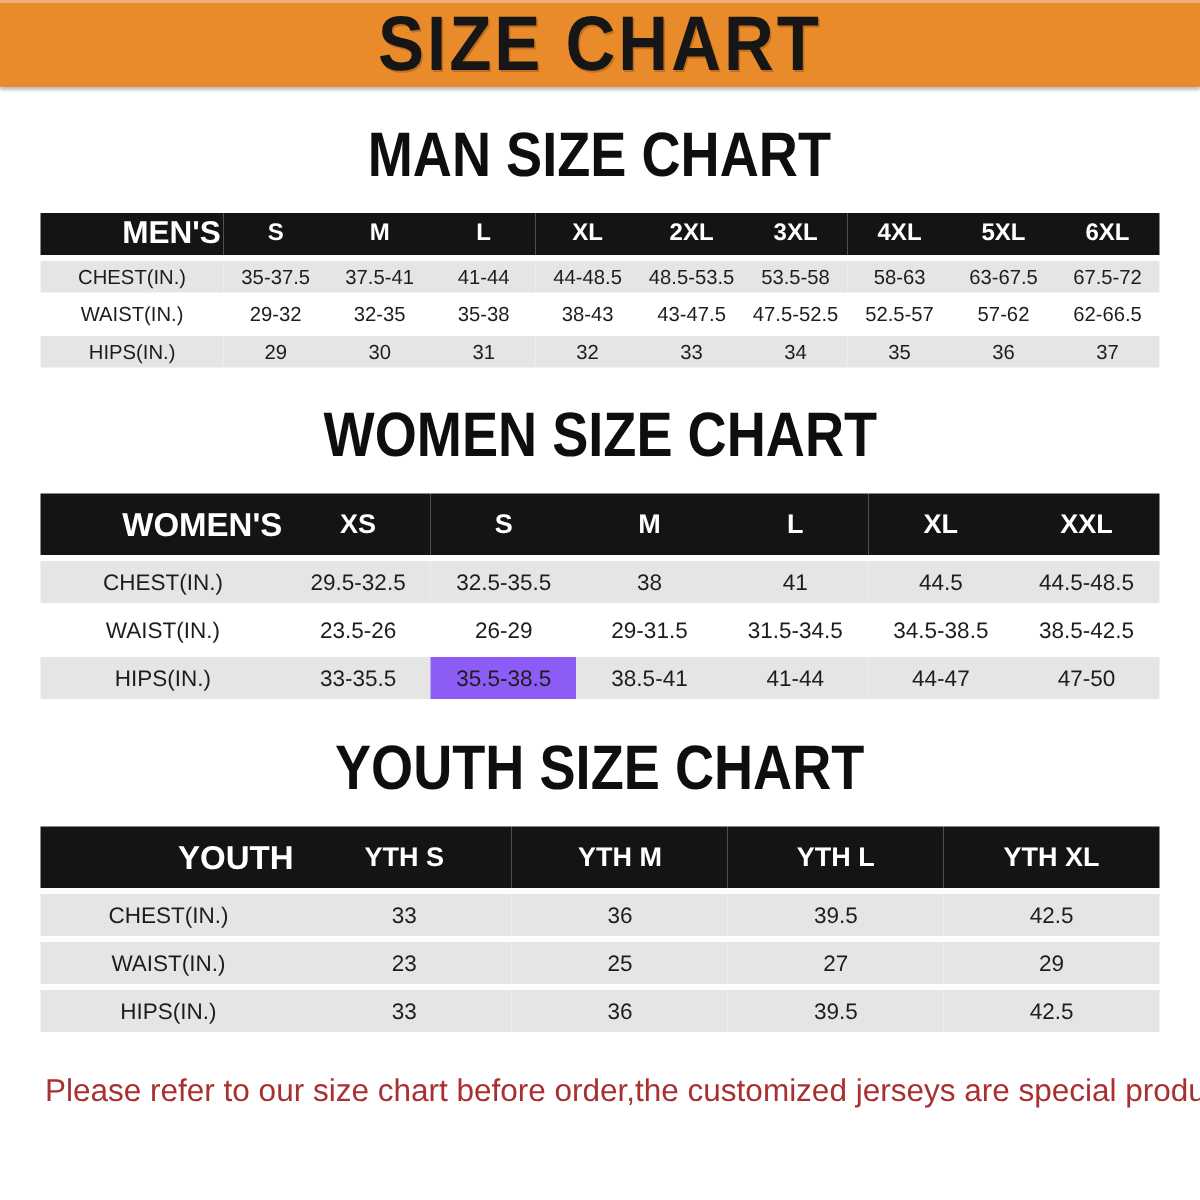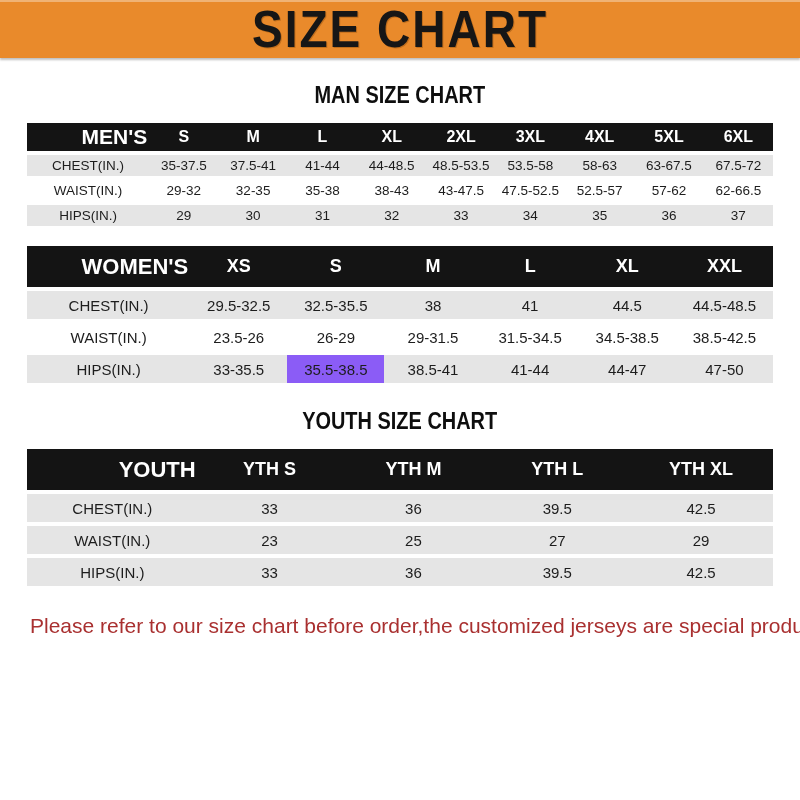--- a/index.html
+++ b/index.html
@@ -29,21 +29,21 @@
     color: #161616;
     letter-spacing: 2px;
     display: inline-block;
     transform: scale(1.0, 1.12);
     text-shadow: 1px 1px 0 rgba(120,60,0,.35);
     white-space: nowrap;
   }
   
   .section-title {
     text-align: center;
-    font-size: 21px;
+    font-size: 38px;
     font-weight: 700;
     color: #0e0e0e;
     margin: 0;
     letter-spacing: 0px;
   }
   .section-title .tt {
     display: inline-block;
     transform: scale(0.95, 1.1);
     white-space: nowrap;
   }
@@ -159,20 +159,21 @@
             <td style="background: rgb(229, 229, 229);">34</td>
             <td style="background: rgb(229, 229, 229);">35</td>
             <td style="background: rgb(229, 229, 229);">36</td>
             <td style="background: rgb(229, 229, 229);">37</td>
           </tr>
         </tbody>
     </table>
   </section>
 
   <section>
+    <h2 class="section-title" id="title-women"><span class="tt">WOMEN SIZE CHART</span></h2>
     <table class="size-table women">
       <thead>
           <tr>
             <th class="rowlabel" style="background: rgb(20, 20, 20);">WOMEN'S</th>
             <th style="background: rgb(20, 20, 20);">XS</th>
             <th style="background: rgb(20, 20, 20);">S</th>
             <th style="background: rgb(20, 20, 20);">M</th>
             <th style="background: rgb(20, 20, 20);">L</th>
             <th style="background: rgb(20, 20, 20);">XL</th>
             <th style="background: rgb(20, 20, 20);">XXL</th>

